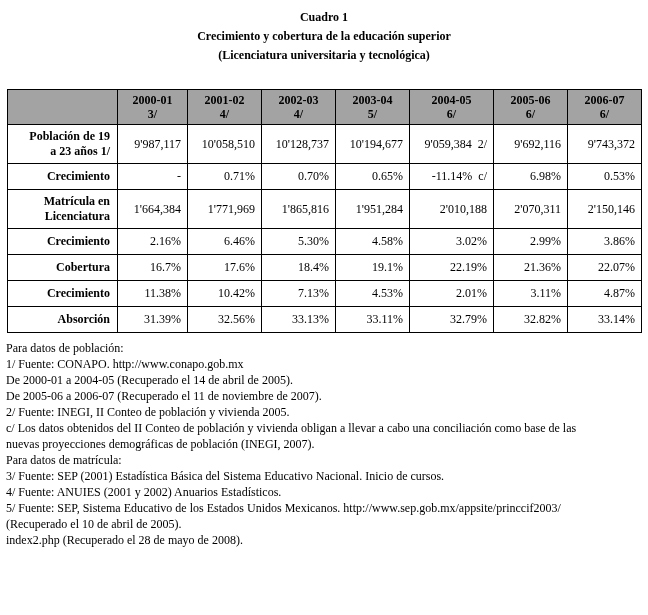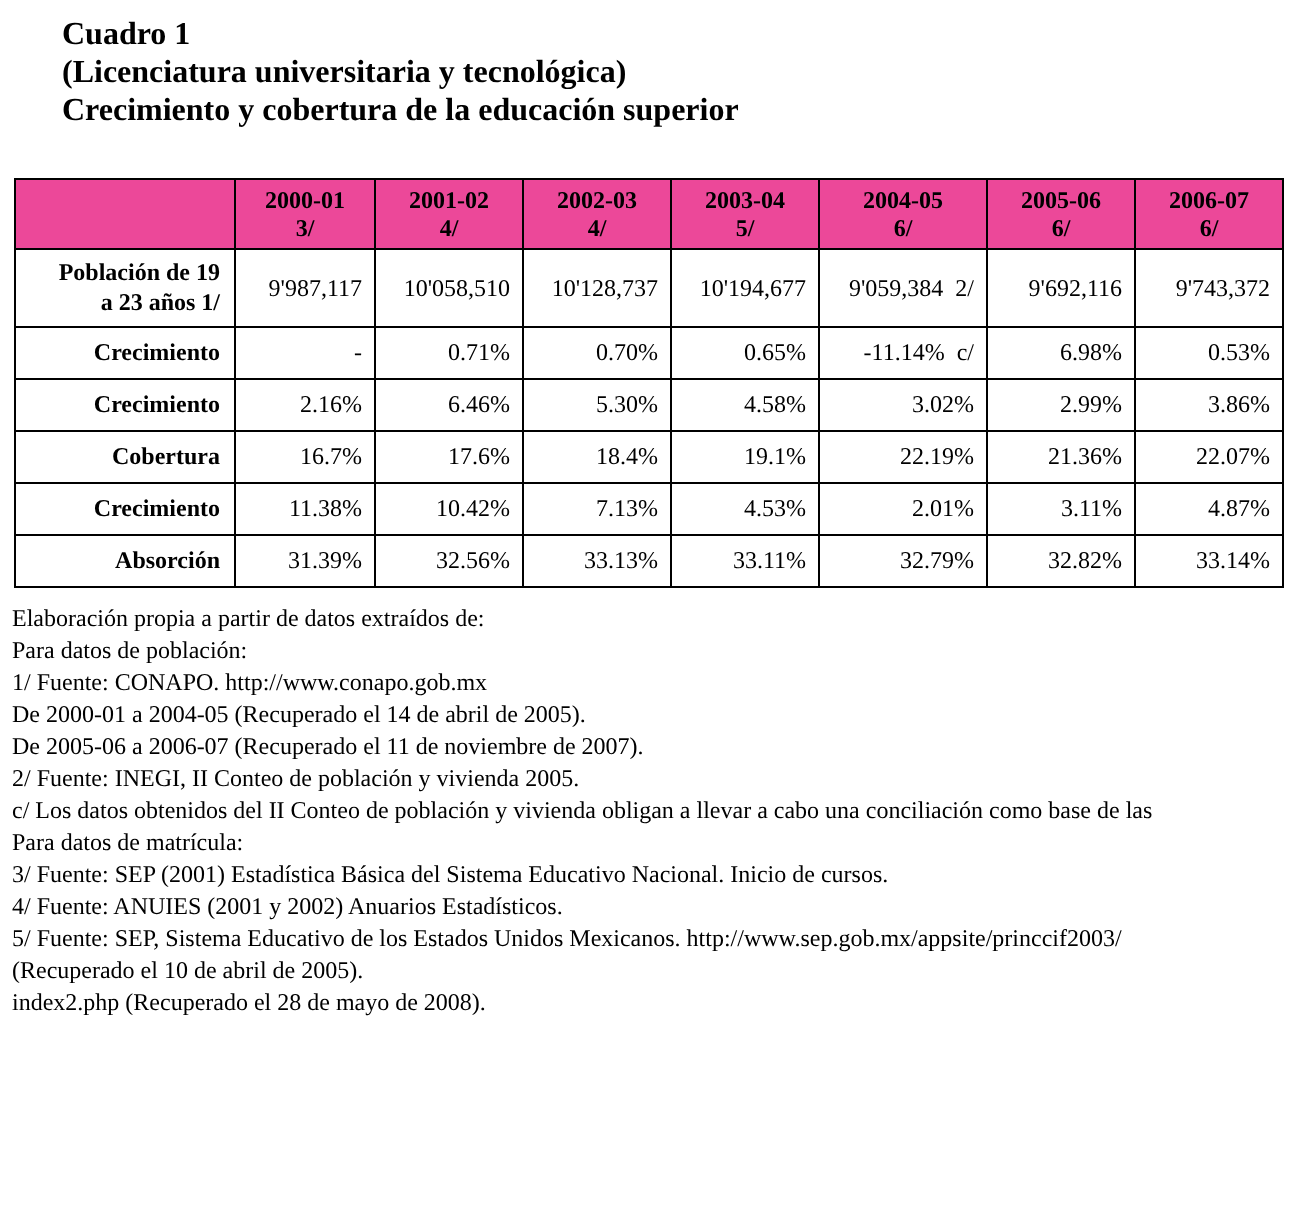--- a/index.html
+++ b/index.html
@@ -8,37 +8,37 @@
     background: #ffffff;
     width: 648px;
     height: 615px;
     overflow: hidden;
     font-family: "Liberation Serif", serif;
     color: #000000;
   }
   .page { width: 648px; height: 615px; position: relative; }
   .title-block {
     padding-top: 8px;
+    text-align: center;
     font-weight: bold;
-    font-size: 16px;
+    font-size: 12px;
     line-height: 19px;
-    padding-left: 31px;
   }
   table.data-table {
     border-collapse: collapse;
     table-layout: fixed;
     width: 634px;
     margin: 24px 0 0 7px;
   }
   table.data-table th, table.data-table td {
     border: 1px solid #000000;
     overflow: hidden;
   }
   thead th {
-    background: #ec4899;
+    background: #a3a3a3;
     font-size: 12px;
     font-weight: bold;
     text-align: center;
     padding: 3px 2px;
     line-height: 14px;
     vertical-align: middle;
   }
   td.label {
     font-weight: bold;
     font-size: 12px;
@@ -63,22 +63,22 @@
   }
   .notes .note-line { white-space: nowrap; }
 </style>
 </head>
 <body>
 
 <div class="page">
 
   <div class="title-block">
     <div>Cuadro 1</div>
+    <div>Crecimiento y cobertura de la educación superior</div>
     <div>(Licenciatura universitaria y tecnológica)</div>
-    <div>Crecimiento y cobertura de la educación superior</div>
   </div>
 
   <table class="data-table">
     <colgroup>
       <col style="width:110px">
       <col style="width:70px">
       <col style="width:74px">
       <col style="width:74px">
       <col style="width:74px">
       <col style="width:84px">
@@ -134,20 +134,31 @@
         <td class="label">Crecimiento</td>
         <td class="val">-</td>
         <td class="val">0.71%</td>
         <td class="val">0.70%</td>
         <td class="val">0.65%</td>
         <td class="val">-11.14%  c/</td>
         <td class="val">6.98%</td>
         <td class="val">0.53%</td>
       </tr>
       <tr>
+        <td class="label">Matrícula en
+Licenciatura</td>
+        <td class="val">1'664,384</td>
+        <td class="val">1'771,969</td>
+        <td class="val">1'865,816</td>
+        <td class="val">1'951,284</td>
+        <td class="val">2'010,188</td>
+        <td class="val">2'070,311</td>
+        <td class="val">2'150,146</td>
+      </tr>
+      <tr>
         <td class="label">Crecimiento</td>
         <td class="val">2.16%</td>
         <td class="val">6.46%</td>
         <td class="val">5.30%</td>
         <td class="val">4.58%</td>
         <td class="val">3.02%</td>
         <td class="val">2.99%</td>
         <td class="val">3.86%</td>
       </tr>
       <tr>
@@ -177,27 +188,27 @@
         <td class="val">33.13%</td>
         <td class="val">33.11%</td>
         <td class="val">32.79%</td>
         <td class="val">32.82%</td>
         <td class="val">33.14%</td>
       </tr>
     </tbody>
   </table>
 
   <div class="notes">
-    <div class="note-line">Elaboración propia a partir de datos extraídos de:</div>
     <div class="note-line">Para datos de población:</div>
     <div class="note-line">1/ Fuente: CONAPO. http://www.conapo.gob.mx</div>
     <div class="note-line">De 2000-01 a 2004-05 (Recuperado el 14 de abril de 2005).</div>
     <div class="note-line">De 2005-06 a 2006-07 (Recuperado el 11 de noviembre de 2007).</div>
     <div class="note-line">2/ Fuente: INEGI, II Conteo de población y vivienda 2005.</div>
     <div class="note-line">c/ Los datos obtenidos del II Conteo de población y vivienda obligan a llevar a cabo una conciliación como base de las</div>
+    <div class="note-line">nuevas proyecciones demográficas de población (INEGI, 2007).</div>
     <div class="note-line">Para datos de matrícula:</div>
     <div class="note-line">3/ Fuente: SEP (2001) Estadística Básica del Sistema Educativo Nacional. Inicio de cursos.</div>
     <div class="note-line">4/ Fuente: ANUIES (2001 y 2002) Anuarios Estadísticos.</div>
     <div class="note-line">5/ Fuente: SEP, Sistema Educativo de los Estados Unidos Mexicanos. http://www.sep.gob.mx/appsite/princcif2003/</div>
     <div class="note-line">(Recuperado el 10 de abril de 2005).</div>
     <div class="note-line">index2.php (Recuperado el 28 de mayo de 2008).</div>
   </div>
 
 </div>
 

